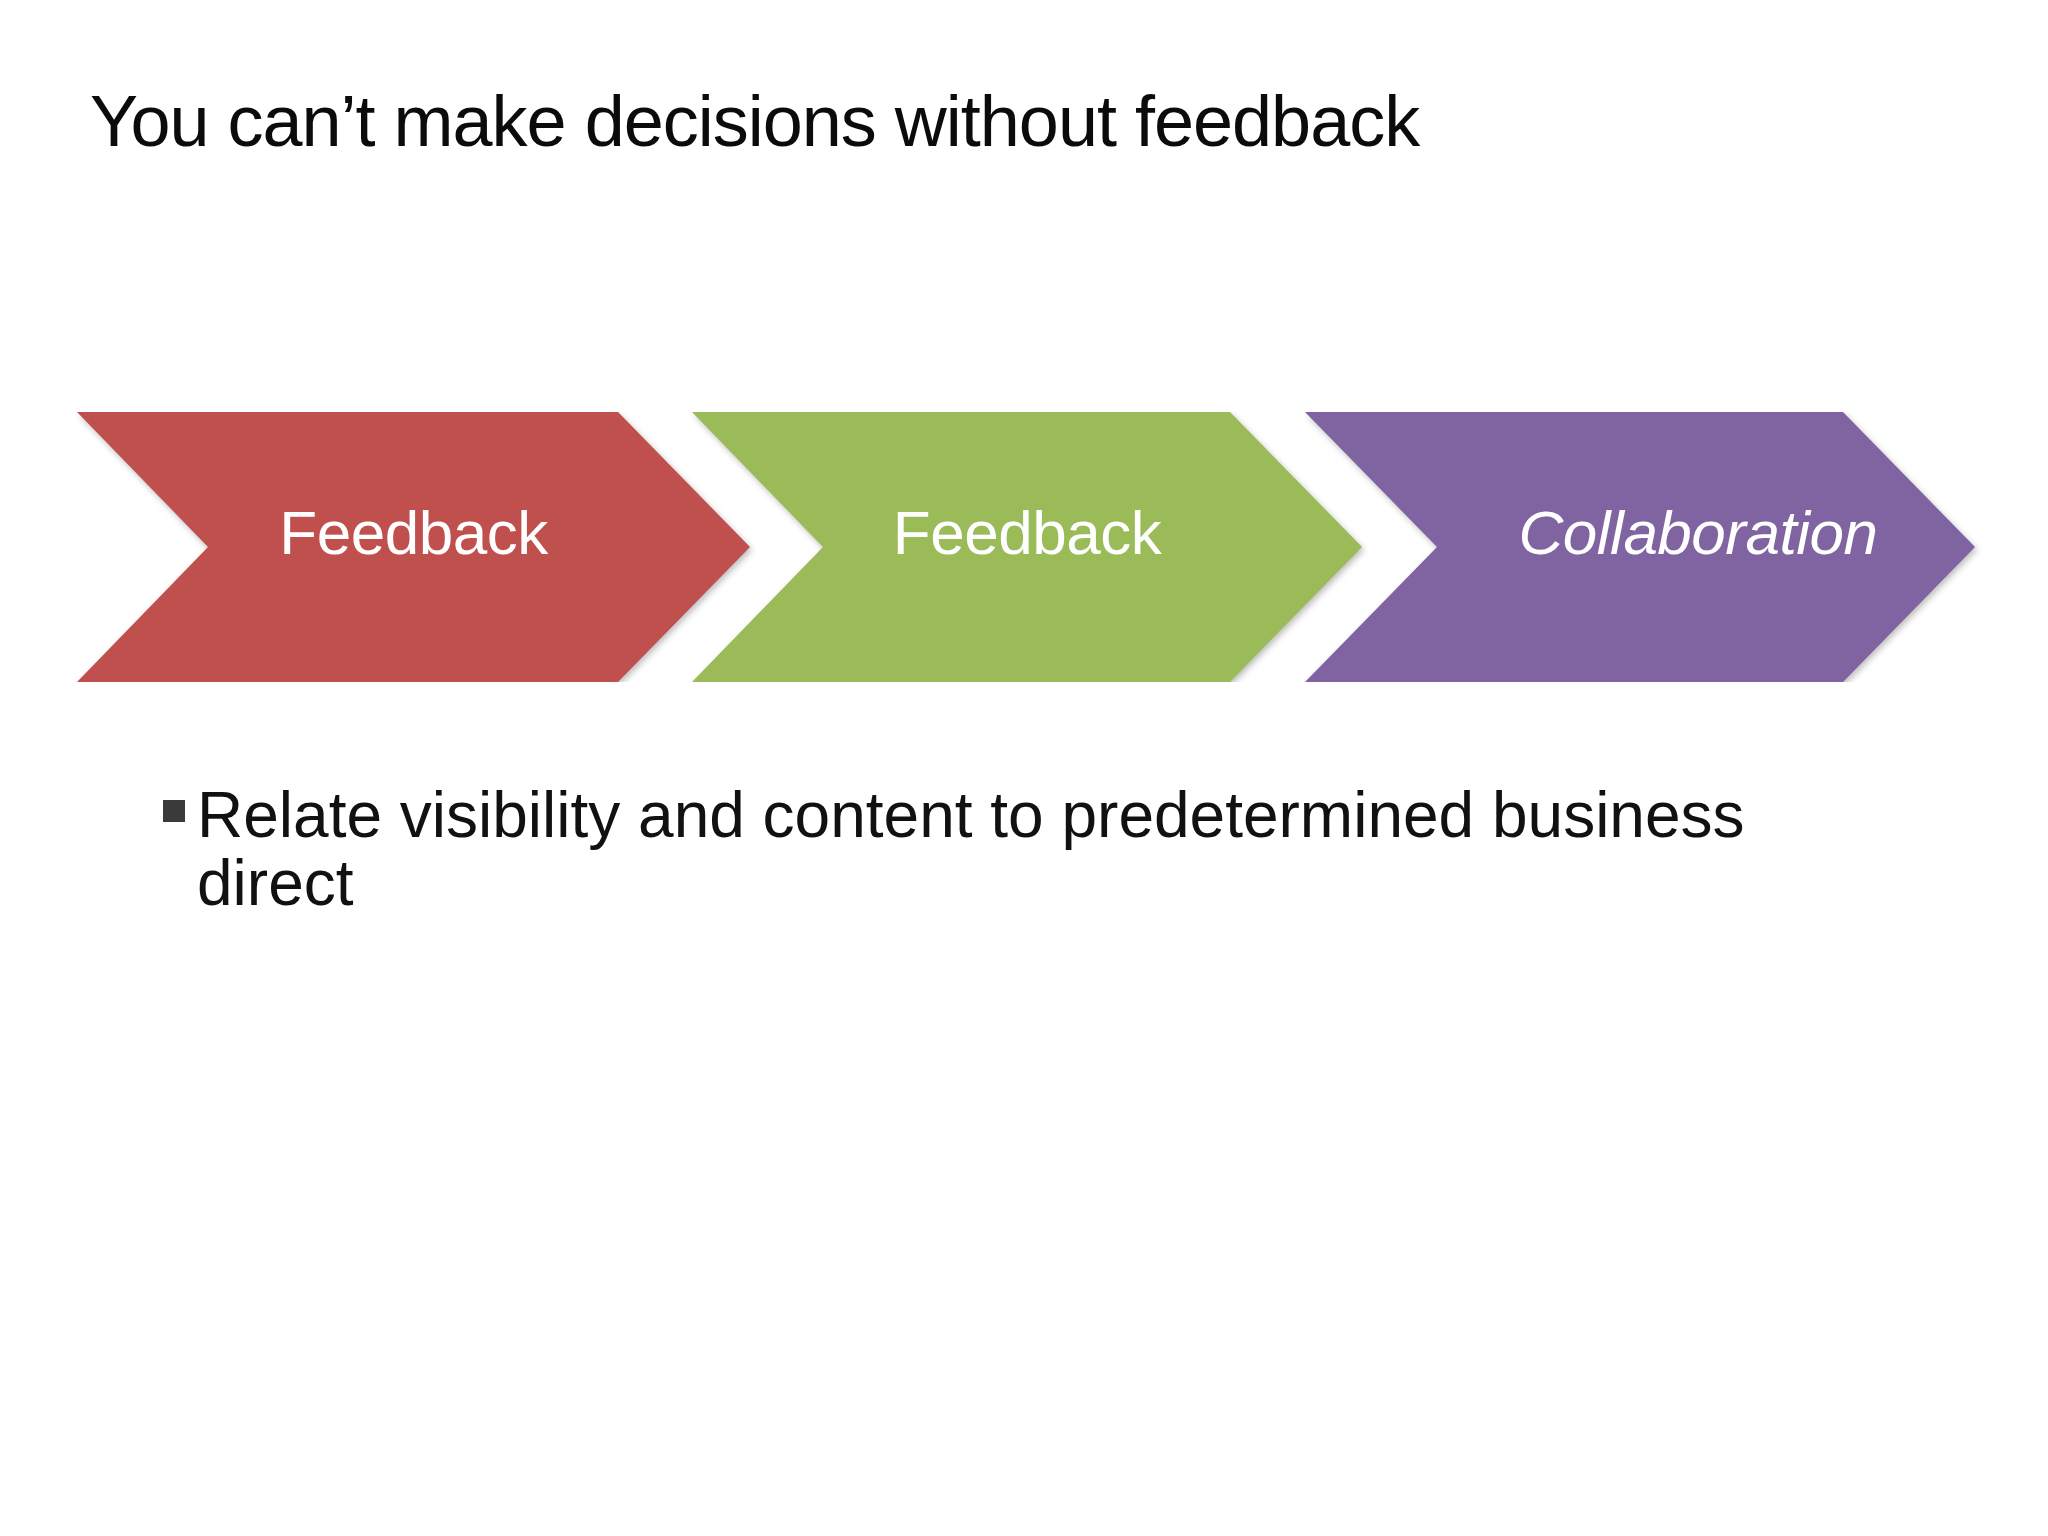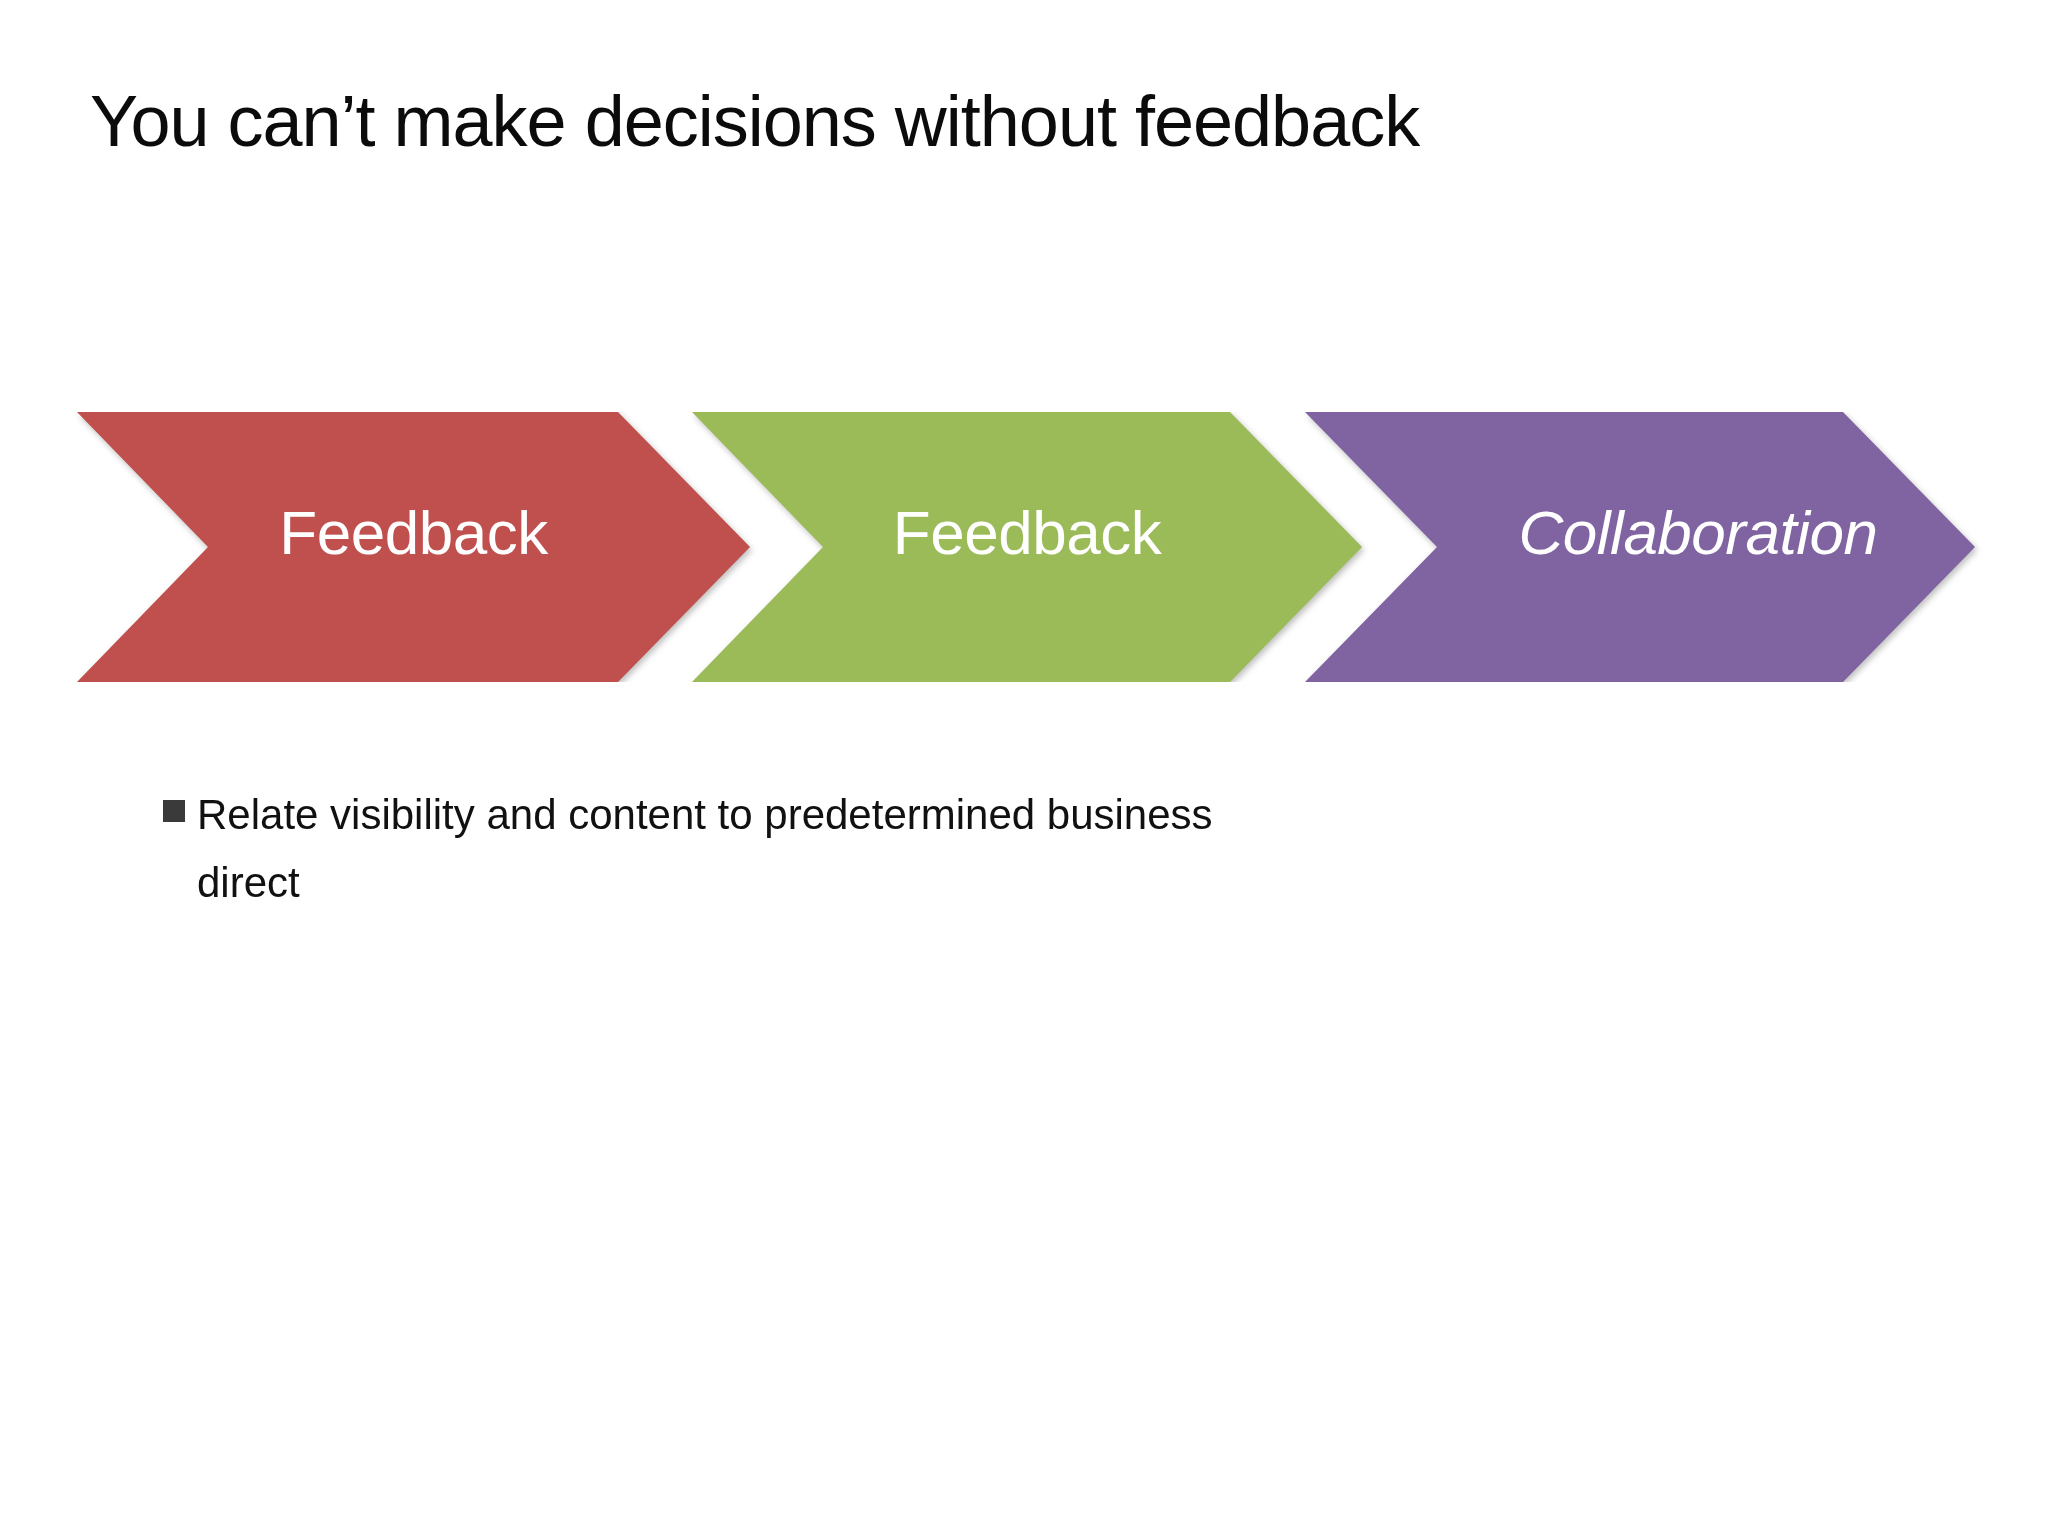--- a/index.html
+++ b/index.html
@@ -74,21 +74,21 @@
   }
   .bullet-marker {
     flex: 0 0 auto;
     width: 22px;
     height: 22px;
     margin-top: 19px;
     margin-right: 12px;
     background: #3a3a3a;
   }
   .bullet-text {
-    font-size: 42px;
+    font-size: 64px;
     line-height: 68px;
     color: #111111;
   }
   .bullet-line {
     white-space: nowrap;
   }
 </style>
 </head>
 <body>
 

